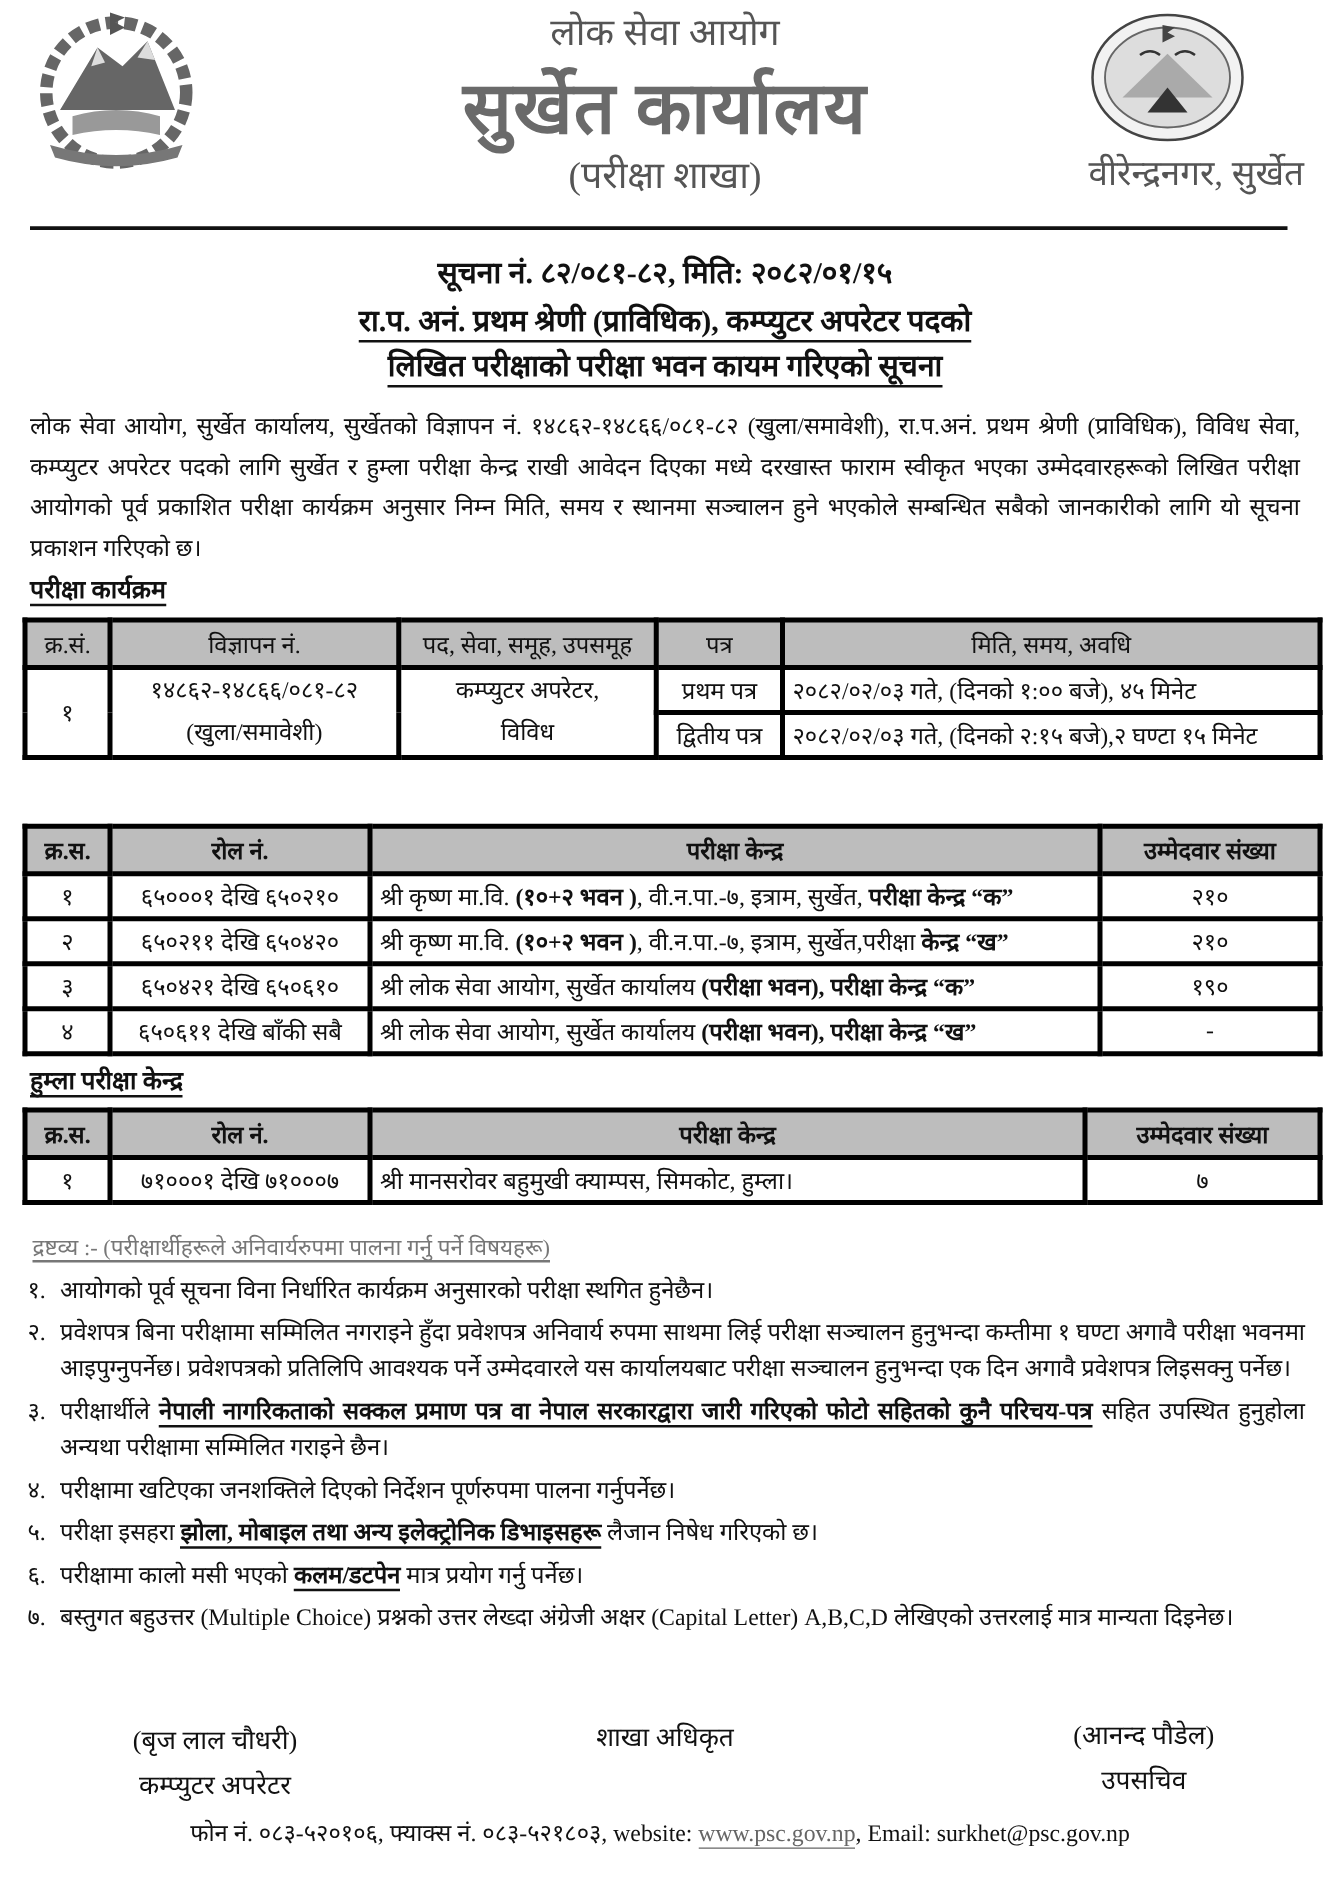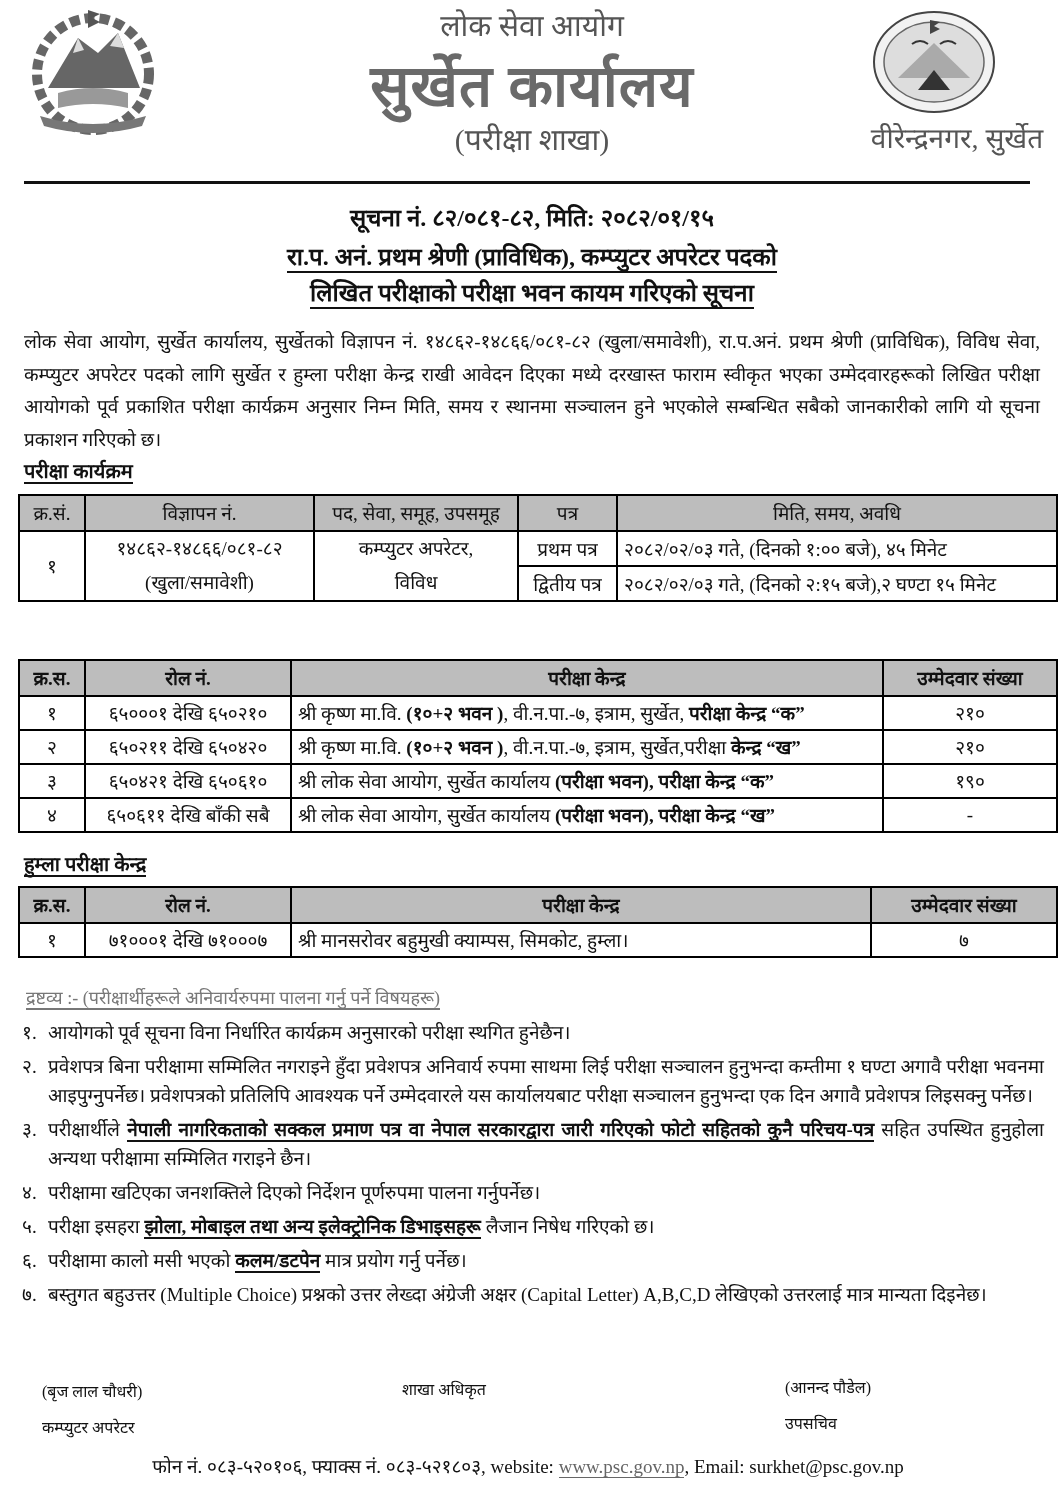--- a/index.html
+++ b/index.html
@@ -23,34 +23,34 @@
   .t1 { top: 239px; }
   .t2 { top: 275px; }
 
   .para { left: 24px; top: 326px; width: 1016px; font-size: 19px; line-height: 32.5px; text-align: justify; }
   .para b { font-weight: normal; }
 
   .sec-head { font-size: 20px; font-weight: bold; }
   .sec-head span { border-bottom: 2px solid #111; }
 
   table { border-collapse: collapse; font-size: 19px; }
-  td, th { border: 2px solid #000000; text-align: center; padding: 0 6px; font-weight: normal; }
+  td, th { border: 4px solid #000000; text-align: center; padding: 0 6px; font-weight: normal; }
   th { background: #bdbdbd; height: 34px; }
   td { height: 32px; }
   .left { text-align: left; }
 
   .note-head { left: 26px; top: 985px; font-size: 18px; color: #777; }
   .note-head span { border-bottom: 2px solid #777; }
   .rules { left: 22px; top: 1018px; width: 1022px; font-size: 19px; line-height: 29px; }
   .rule-item { display: flex; margin-bottom: 5px; }
   .rule-num { width: 26px; flex: none; }
   .rule-text { flex: 1; text-align: justify; }
   .ul { border-bottom: 2px solid #111; font-weight: bold; }
 
-  .sig { text-align: left; font-size: 16px; line-height: 36px; width: 260px; }
+  .sig { text-align: center; font-size: 21px; line-height: 36px; width: 260px; }
   .footer { left: 0; width: 1056px; top: 1453px; text-align: center; font-size: 19px; }
   .footer .link { color: #666; border-bottom: 1px solid #666; }
 </style>
 </head>
 <body>
 
 <div class="abs emblem-left">
   <svg width="150" height="128" viewBox="0 0 150 128">
     <circle cx="75" cy="66" r="56" fill="none" stroke="#666" stroke-width="10" stroke-dasharray="10 5"></circle>
     <polygon points="30,80 60,30 80,45 100,25 122,80" fill="#666"></polygon>

